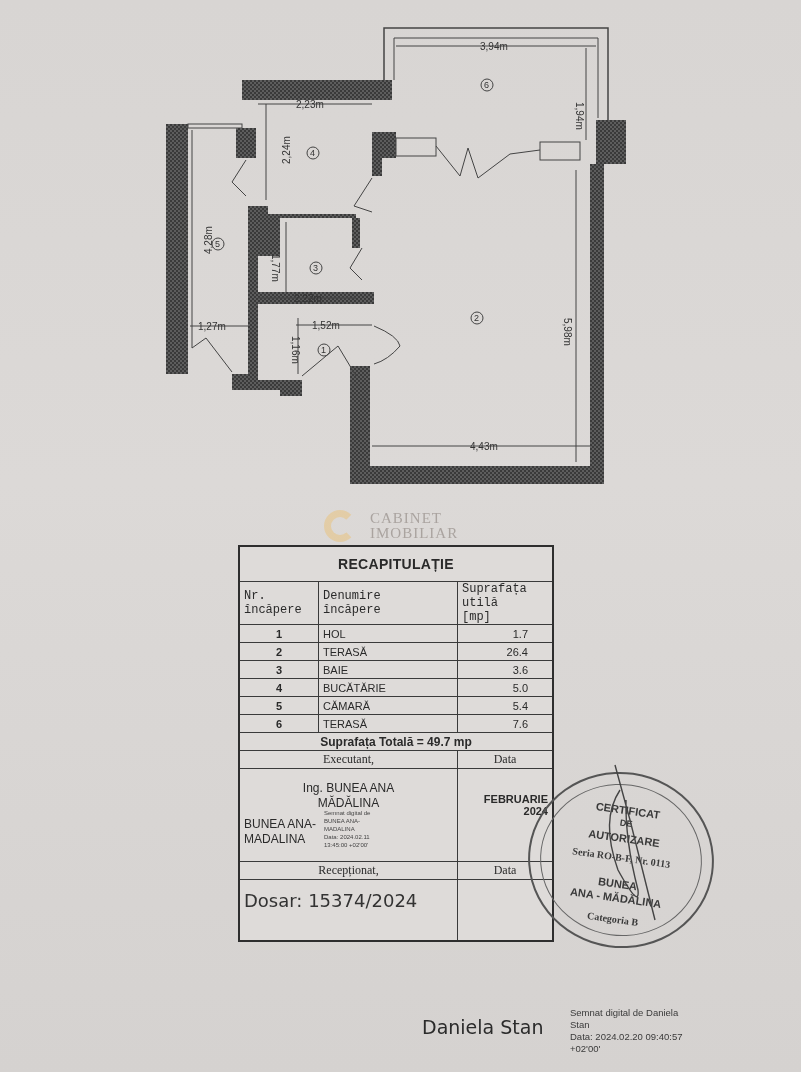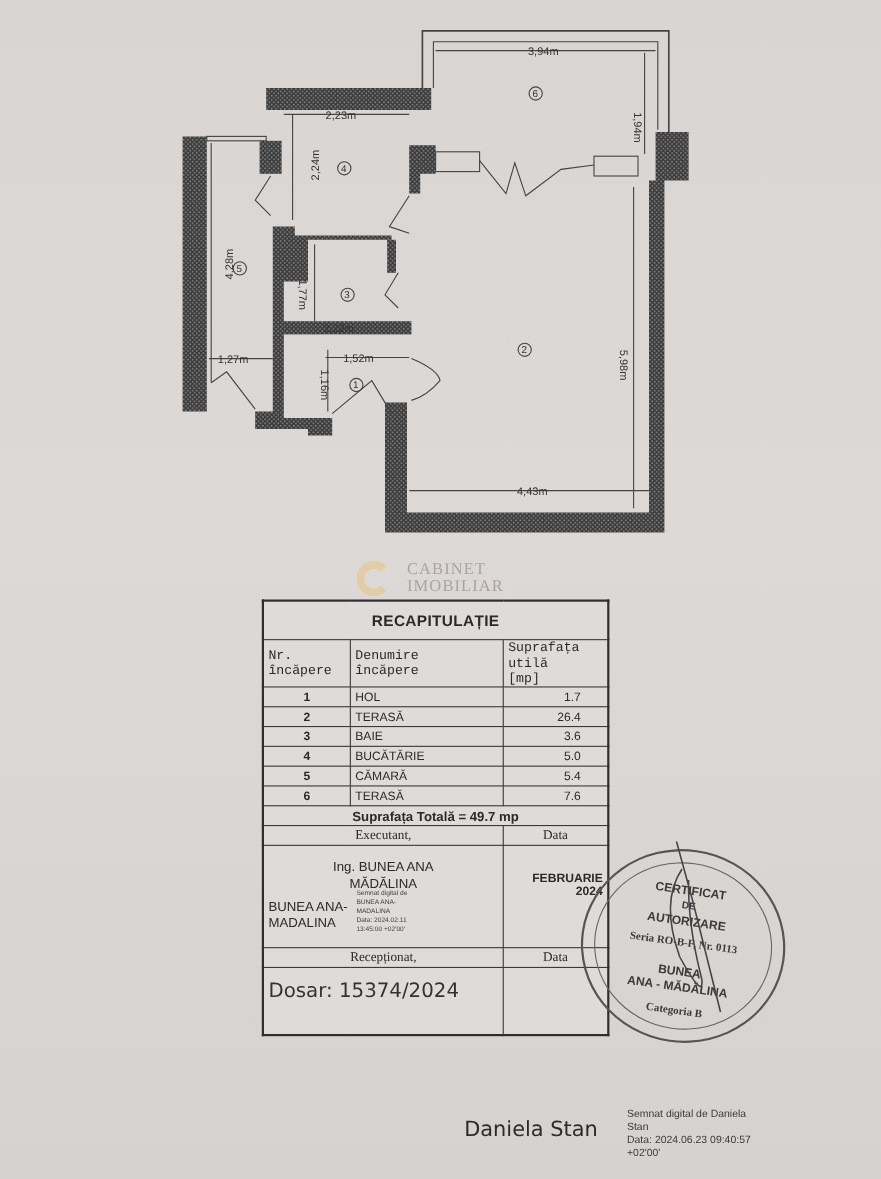--- a/index.html
+++ b/index.html
@@ -266,16 +266,16 @@
     <div class="stamp-line stamp-serif" style="top:140px;font-size:10px">Categoria B</div>
   </div>
   <svg style="position:absolute;left:560px;top:760px" width="120" height="200">
     <path d="M55,5 L70,60 L95,160 M60,30 Q40,60 58,110 Q80,150 78,130 Q65,80 66,40" fill="none" stroke="#444" stroke-width="1.4"></path>
   </svg>
 
   <div class="dstan">Daniela Stan</div>
   <div class="dsig">
     <div>Semnat digital de Daniela</div>
     <div>Stan</div>
-    <div>Data: 2024.06.23 09:40:57</div>
+    <div>Data: 2024.02.20 09:40:57</div>
     <div>+02'00'</div>
   </div>
 </div>
 
 </body></html>

